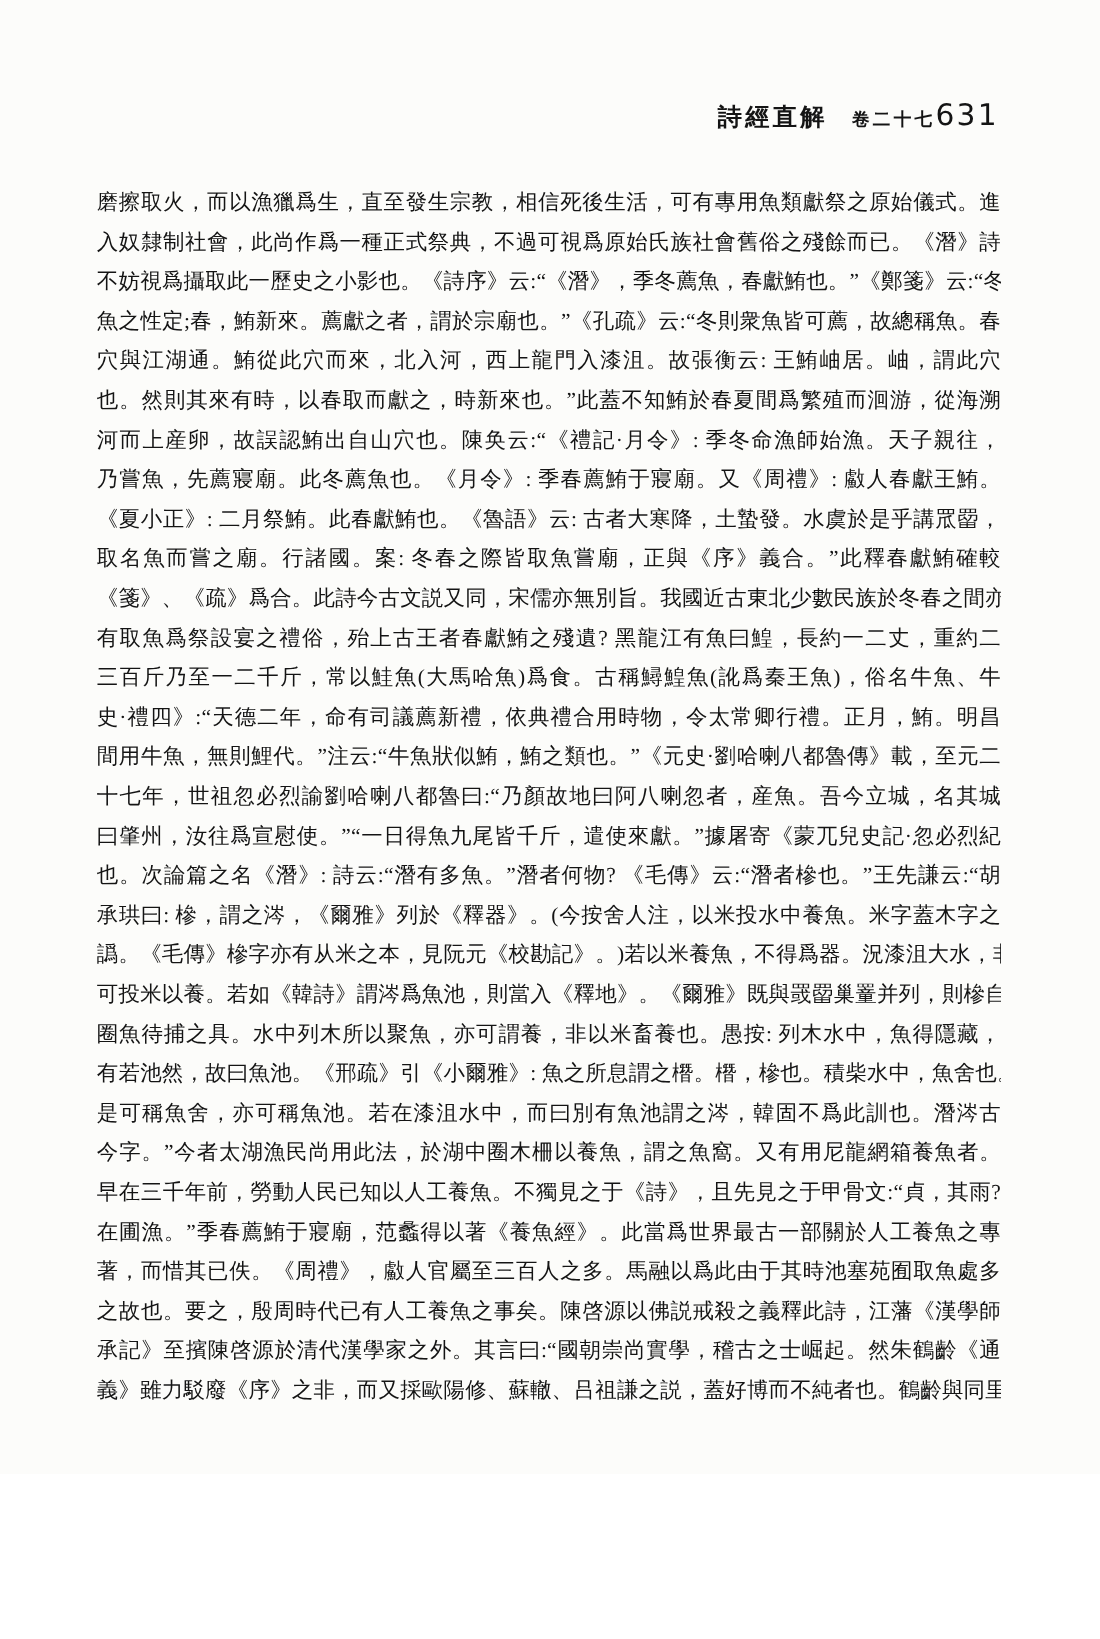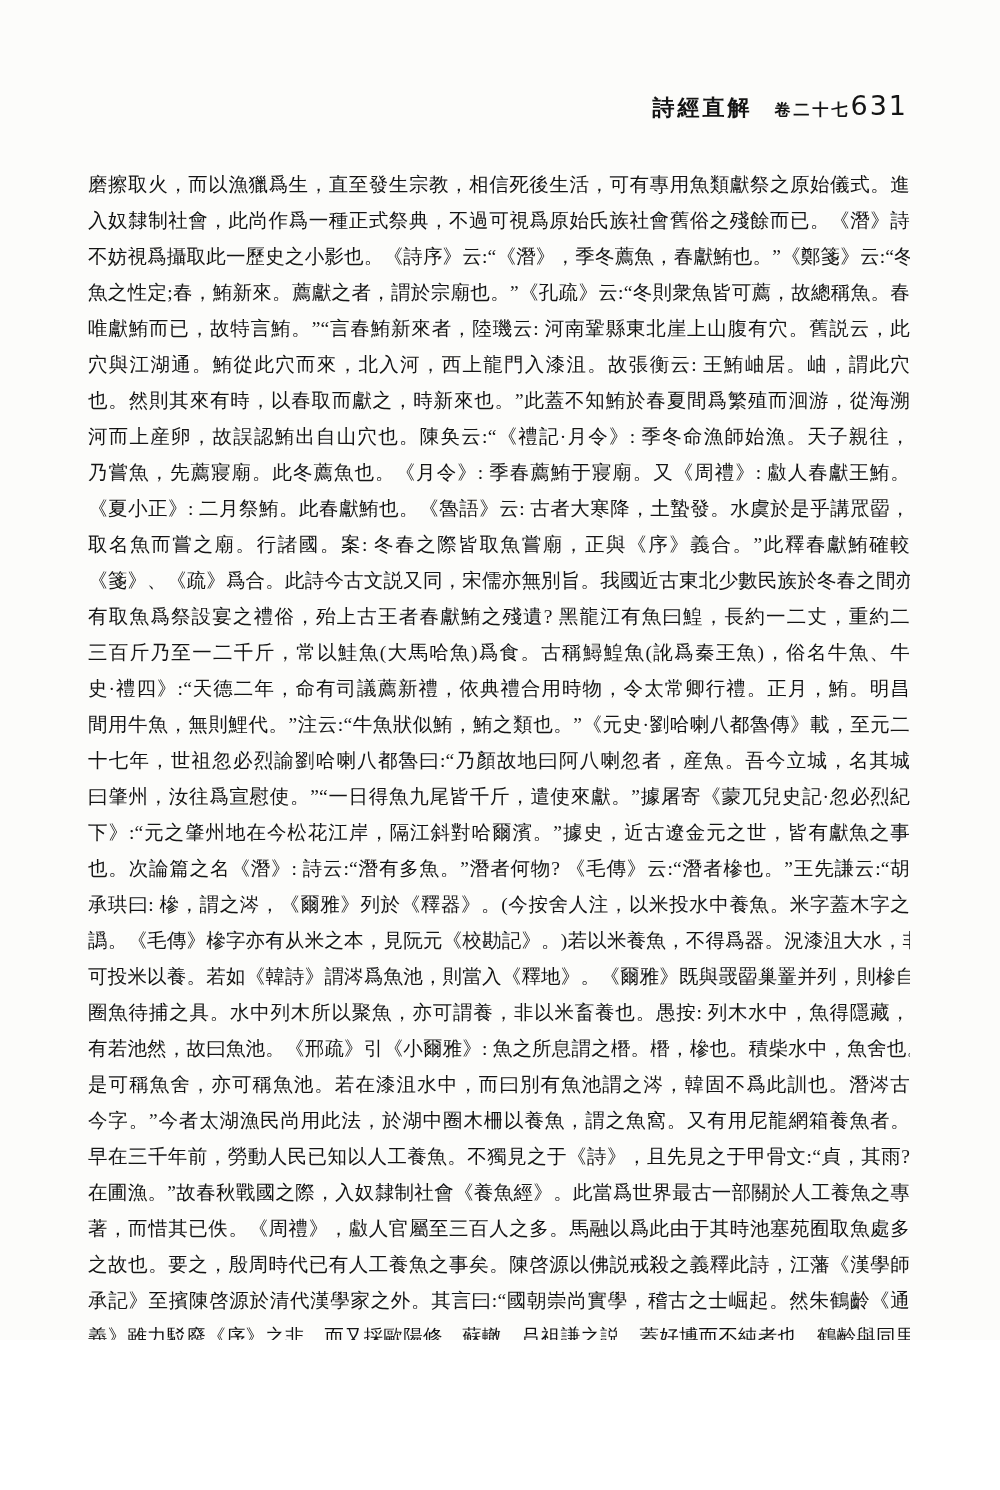--- a/index.html
+++ b/index.html
@@ -69,44 +69,42 @@
     <span class="head-title">詩經直解</span>
     <span class="head-volume">卷二十七</span>
     <span class="head-pagenum">631</span>
   </div>
 
   <div class="text-body">
     <div class="text-line">磨擦取火，而以漁獵爲生，直至發生宗教，相信死後生活，可有專用魚類獻祭之原始儀式。進</div>
     <div class="text-line">入奴隸制社會，此尚作爲一種正式祭典，不過可視爲原始氏族社會舊俗之殘餘而已。《潛》詩</div>
     <div class="text-line">不妨視爲攝取此一歷史之小影也。《詩序》云:“《潛》，季冬薦魚，春獻鮪也。”《鄭箋》云:“冬、</div>
     <div class="text-line">魚之性定;春，鮪新來。薦獻之者，謂於宗廟也。”《孔疏》云:“冬則衆魚皆可薦，故總稱魚。春</div>
-    <div class="text-line">唯獻鮪而已，故特言鮪。”“言春鮪新來者，陸璣云: 河南鞏縣東北崖上山腹有穴。舊説云，此</div>
     <div class="text-line">穴與江湖通。鮪從此穴而來，北入河，西上龍門入漆沮。故張衡云: 王鮪岫居。岫，謂此穴</div>
     <div class="text-line">也。然則其來有時，以春取而獻之，時新來也。”此蓋不知鮪於春夏間爲繁殖而洄游，從海溯</div>
     <div class="text-line">河而上産卵，故誤認鮪出自山穴也。陳奂云:“《禮記·月令》: 季冬命漁師始漁。天子親往，</div>
     <div class="text-line">乃嘗魚，先薦寢廟。此冬薦魚也。《月令》: 季春薦鮪于寢廟。又《周禮》: 䱷人春獻王鮪。</div>
     <div class="text-line">《夏小正》: 二月祭鮪。此春獻鮪也。《魯語》云: 古者大寒降，土蟄發。水虞於是乎講罛罶，</div>
     <div class="text-line">取名魚而嘗之廟。行諸國。案: 冬春之際皆取魚嘗廟，正與《序》義合。”此釋春獻鮪確較</div>
     <div class="text-line">《箋》、《疏》爲合。此詩今古文説又同，宋儒亦無別旨。我國近古東北少數民族於冬春之間亦</div>
     <div class="text-line">有取魚爲祭設宴之禮俗，殆上古王者春獻鮪之殘遺? 黑龍江有魚曰鰉，長約一二丈，重約二</div>
     <div class="text-line">三百斤乃至一二千斤，常以鮭魚(大馬哈魚)爲食。古稱鱘鰉魚(訛爲秦王魚)，俗名牛魚、牛</div>
     <div class="text-line">史·禮四》:“天德二年，命有司議薦新禮，依典禮合用時物，令太常卿行禮。正月，鮪。明昌</div>
     <div class="text-line">間用牛魚，無則鯉代。”注云:“牛魚狀似鮪，鮪之類也。”《元史·劉哈喇八都魯傳》載，至元二</div>
     <div class="text-line">十七年，世祖忽必烈諭劉哈喇八都魯曰:“乃顏故地曰阿八喇忽者，産魚。吾今立城，名其城</div>
     <div class="text-line">曰肇州，汝往爲宣慰使。”“一日得魚九尾皆千斤，遣使來獻。”據屠寄《蒙兀兒史記·忽必烈紀</div>
-    <div class="text-line">下》:“元之肇州地在今松花江岸，隔江斜對哈爾濱。”據史，近古遼金元之世，皆有獻魚之事</div>
     <div class="text-line">也。次論篇之名《潛》: 詩云:“潛有多魚。”潛者何物? 《毛傳》云:“潛者槮也。”王先謙云:“胡</div>
     <div class="text-line">承珙曰: 槮，謂之涔，《爾雅》列於《釋器》。(今按舍人注，以米投水中養魚。米字蓋木字之</div>
     <div class="text-line">譌。《毛傳》槮字亦有从米之本，見阮元《校勘記》。)若以米養魚，不得爲器。況漆沮大水，非</div>
     <div class="text-line">可投米以養。若如《韓詩》謂涔爲魚池，則當入《釋地》。《爾雅》既與罭罶巢罿并列，則槮自是</div>
     <div class="text-line">圈魚待捕之具。水中列木所以聚魚，亦可謂養，非以米畜養也。愚按: 列木水中，魚得隱藏，</div>
     <div class="text-line">有若池然，故曰魚池。《邢疏》引《小爾雅》: 魚之所息謂之橬。橬，槮也。積柴水中，魚舍也。</div>
     <div class="text-line">是可稱魚舍，亦可稱魚池。若在漆沮水中，而曰別有魚池謂之涔，韓固不爲此訓也。潛涔古</div>
     <div class="text-line">今字。”今者太湖漁民尚用此法，於湖中圈木柵以養魚，謂之魚窩。又有用尼龍網箱養魚者。</div>
     <div class="text-line">早在三千年前，勞動人民已知以人工養魚。不獨見之于《詩》，且先見之于甲骨文:“貞，其雨?</div>
-    <div class="text-line">在圃漁。”故春秋戰國之際，入奴隸制社會《養魚經》。此當爲世界最古一部關於人工養魚之專</div>
+    <div class="text-line">在圃漁。”季春薦鮪于寢廟，范蠡得以著《養魚經》。此當爲世界最古一部關於人工養魚之專</div>
     <div class="text-line">著，而惜其已佚。《周禮》，䱷人官屬至三百人之多。馬融以爲此由于其時池塞苑囿取魚處多</div>
     <div class="text-line">之故也。要之，殷周時代已有人工養魚之事矣。陳啓源以佛説戒殺之義釋此詩，江藩《漢學師</div>
     <div class="text-line">承記》至擯陳啓源於清代漢學家之外。其言曰:“國朝崇尚實學，稽古之士崛起。然朱鶴齡《通</div>
     <div class="text-line">義》雖力駁廢《序》之非，而又採歐陽修、蘇轍、吕祖謙之説，蓋好博而不純者也。鶴齡與同里陳</div>
   </div>
 
 </div>
 
 </body></html>

